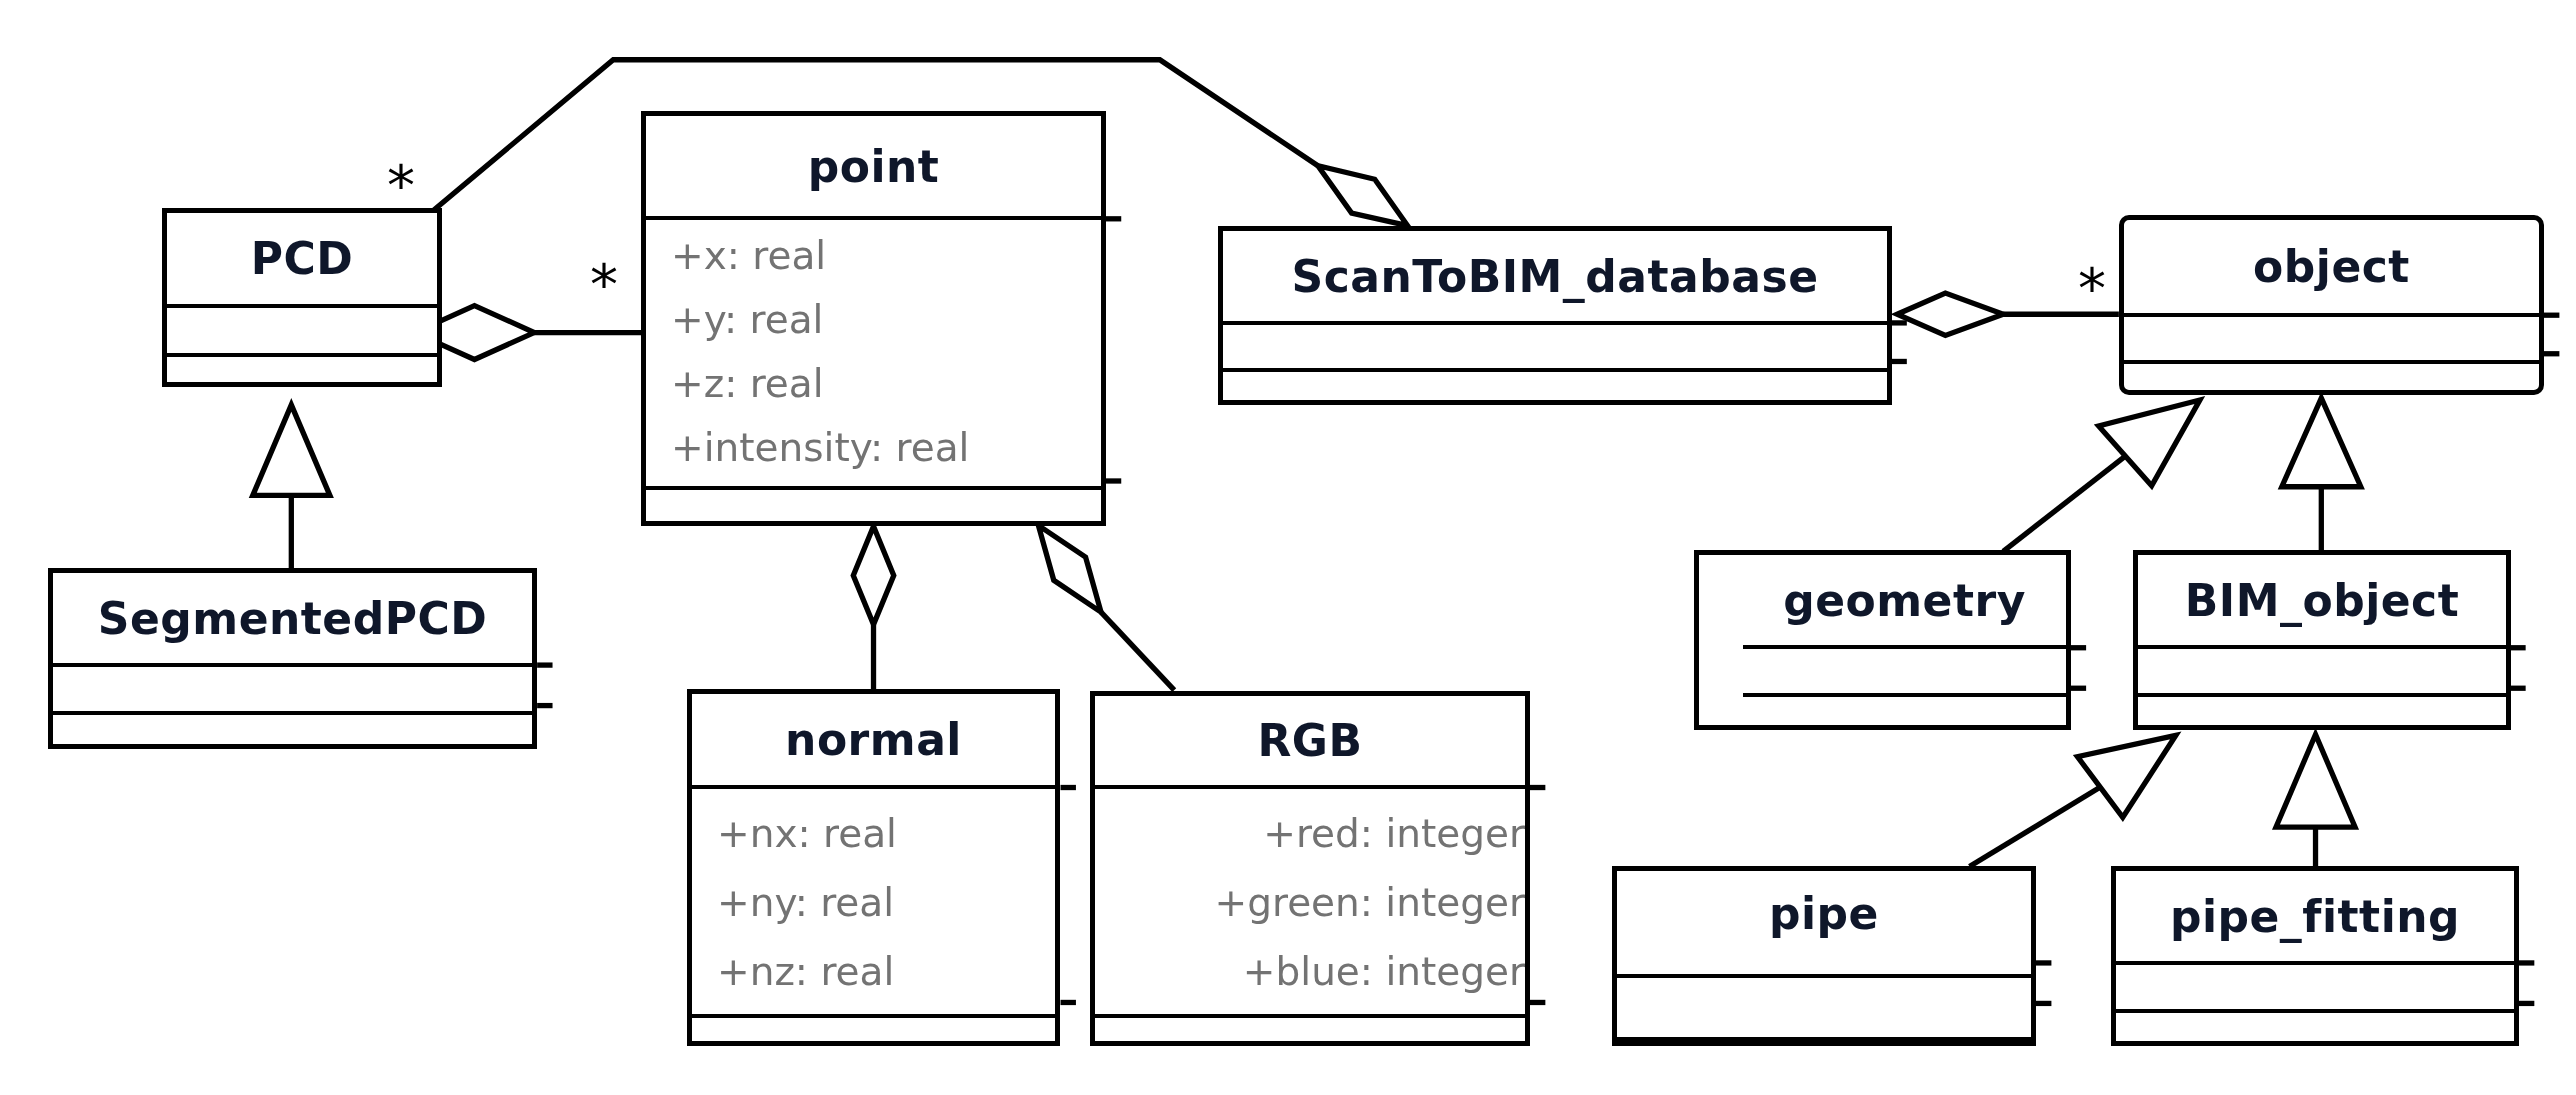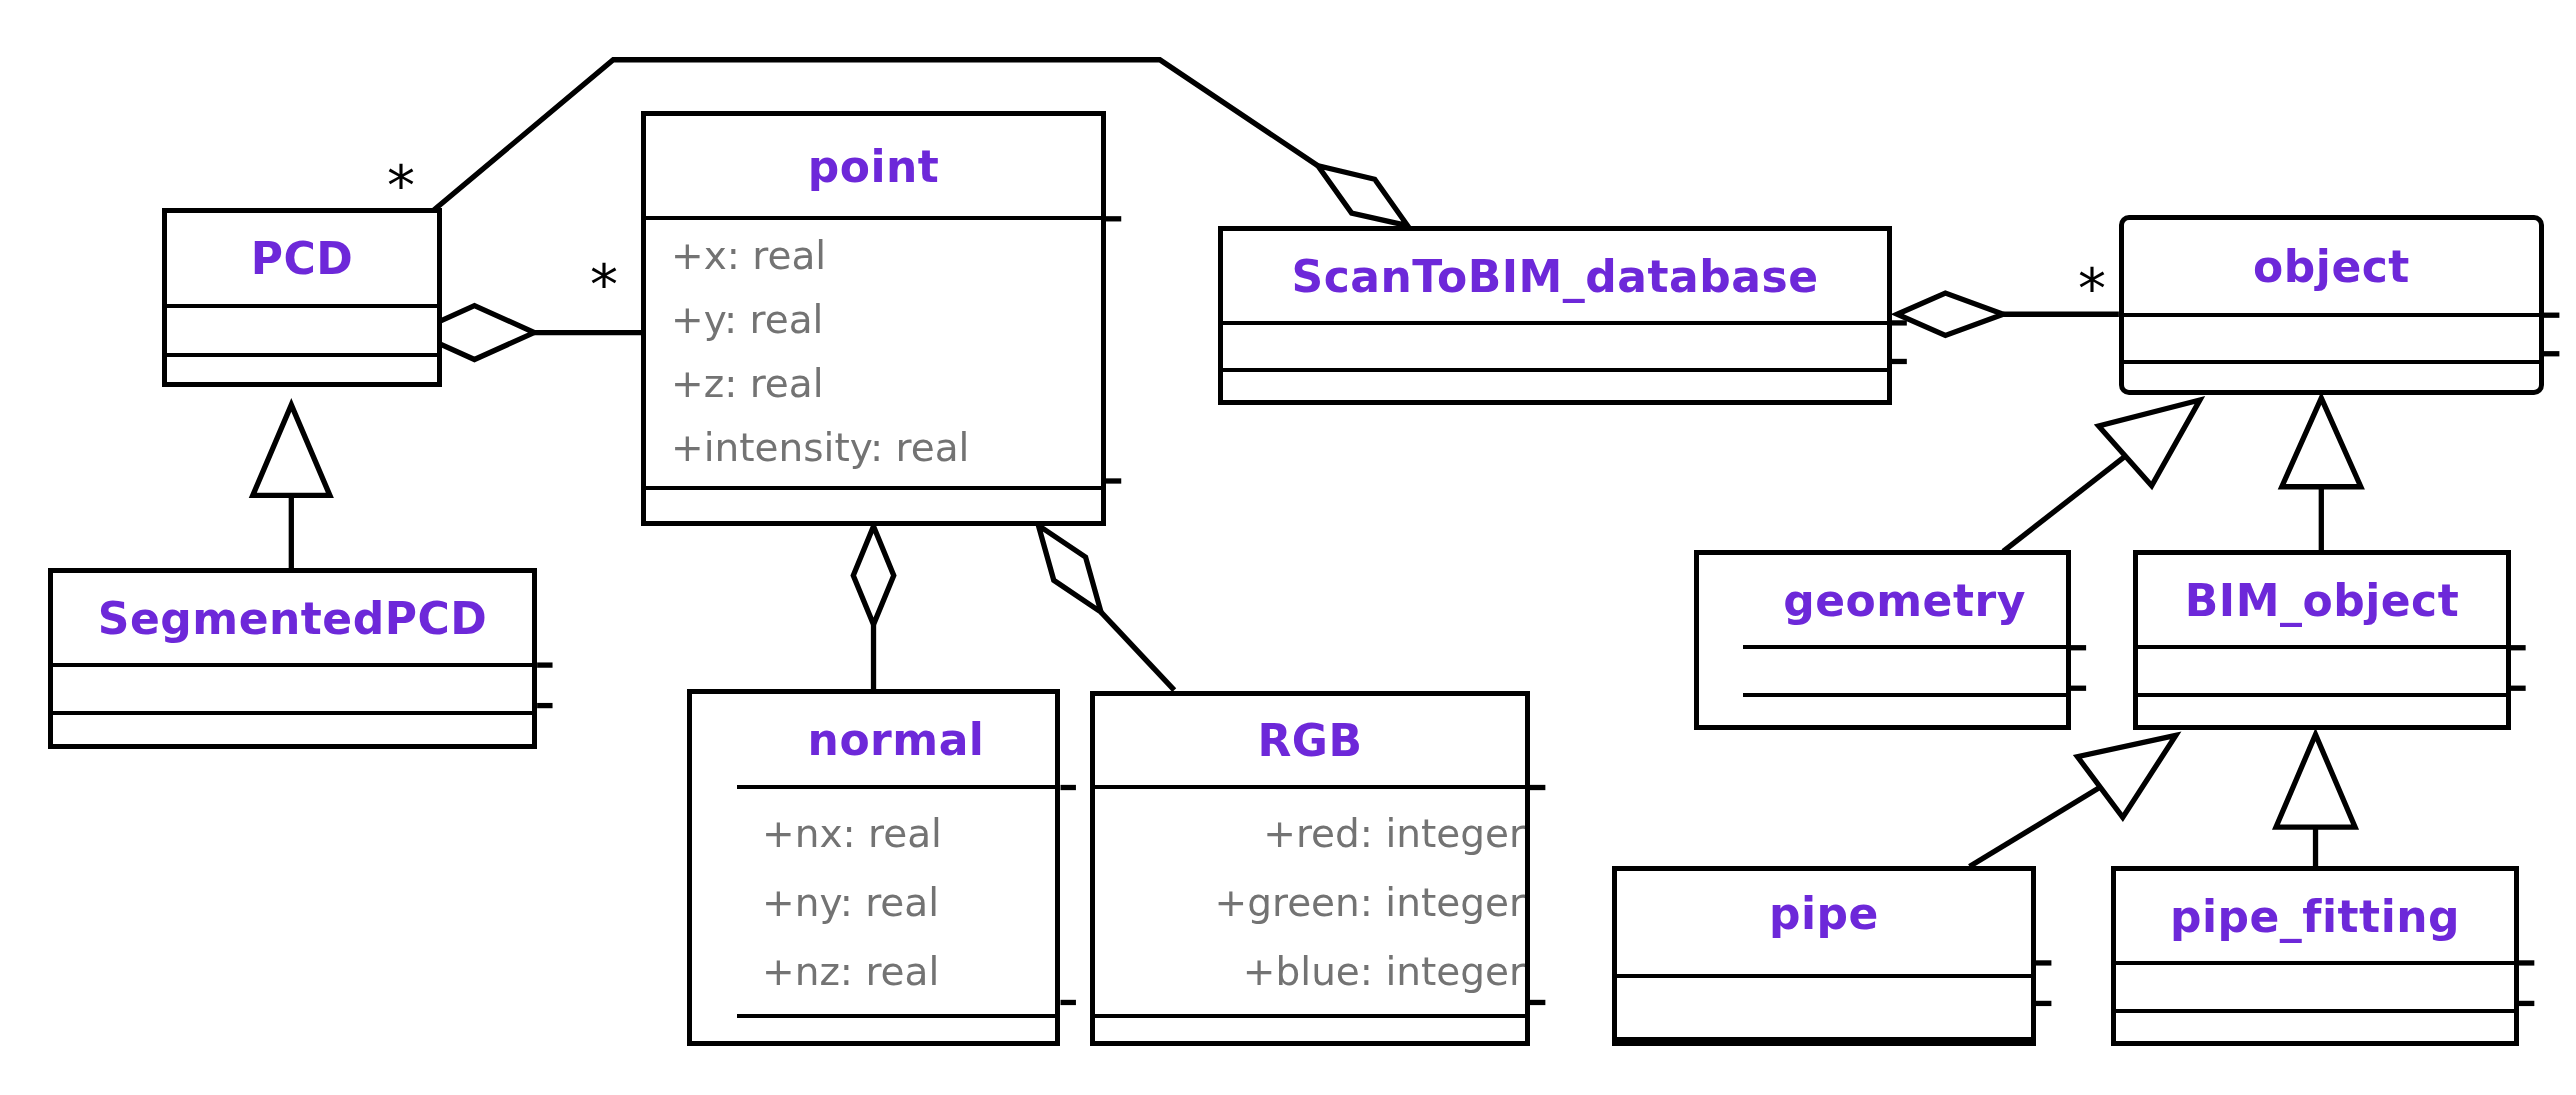--- a/index.html
+++ b/index.html
@@ -33,21 +33,21 @@
     border: 5.8px solid #000000;
     display: flex;
     flex-direction: column;
   }
   .uml-title {
     display: flex;
     align-items: center;
     justify-content: center;
     font-weight: bold;
     font-size: 44px;
-    color: #6d28d9;
+    color: #0f172a;
     letter-spacing: 0.5px;
   }
   .uml-attrs {
     border-top: 4.8px solid #000000;
     font-size: 39px;
     color: #737373;
     padding: 3.9px 0 0 25px;
     line-height: 64px;
     white-space: nowrap;
     overflow: hidden;
@@ -188,21 +188,21 @@
     <div class="uml-attrs" style="height:40px;"></div>
     <div class="uml-ops"></div>
   </div>
 
   <div class="uml-class" style="left:2133px; top:550px; width:378px; height:180px;">
     <div class="uml-title" style="height:90px;">BIM_object</div>
     <div class="uml-attrs" style="height:40px;"></div>
     <div class="uml-ops"></div>
   </div>
 
-  <div class="uml-class" style="left:687px; top:689px; width:373px; height:357px;padding-left:45px;">
+  <div class="uml-class" style="left:687px; top:689px; width:373px; height:357px;">
     <div class="uml-title" style="height:91px;">normal</div>
     <div class="uml-attrs wide-lines" style="height:215px;">
       <div>+nx: real</div>
       <div>+ny: real</div>
       <div>+nz: real</div>
     </div>
     <div class="uml-ops"></div>
   </div>
 
   <div class="uml-class" style="left:1090px; top:691px; width:440px; height:355px;">

